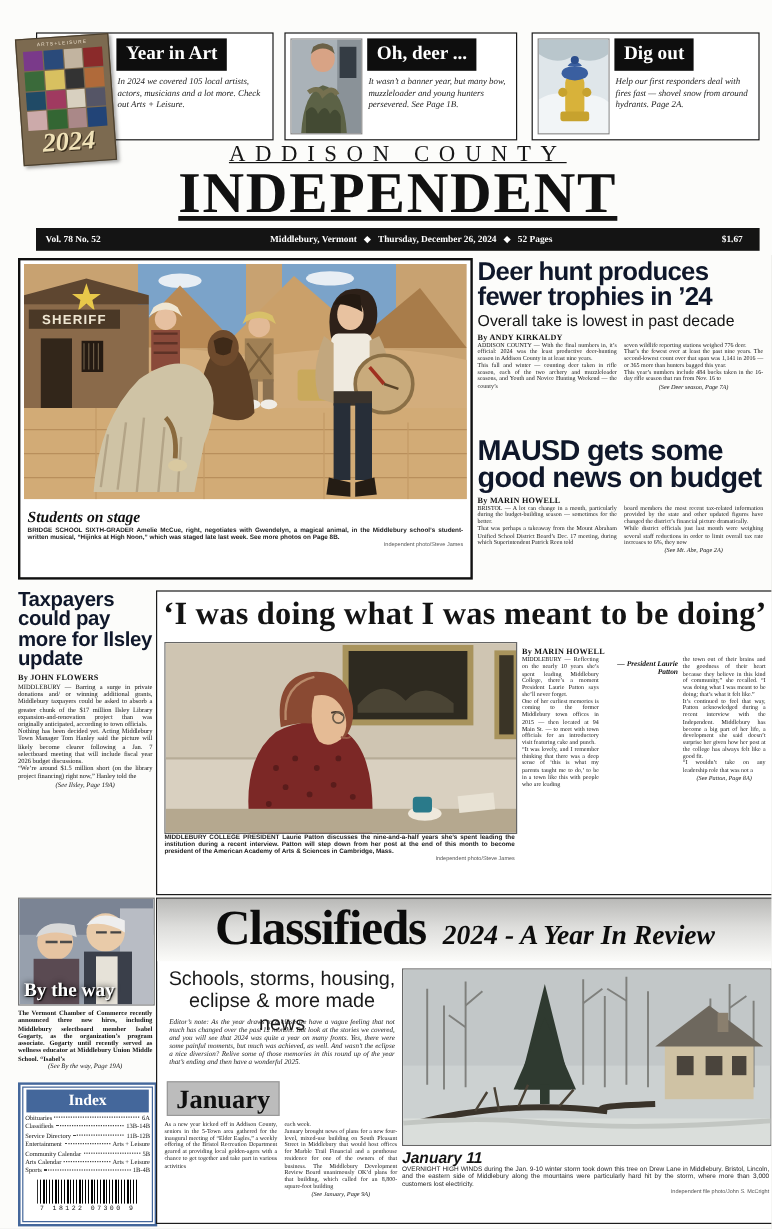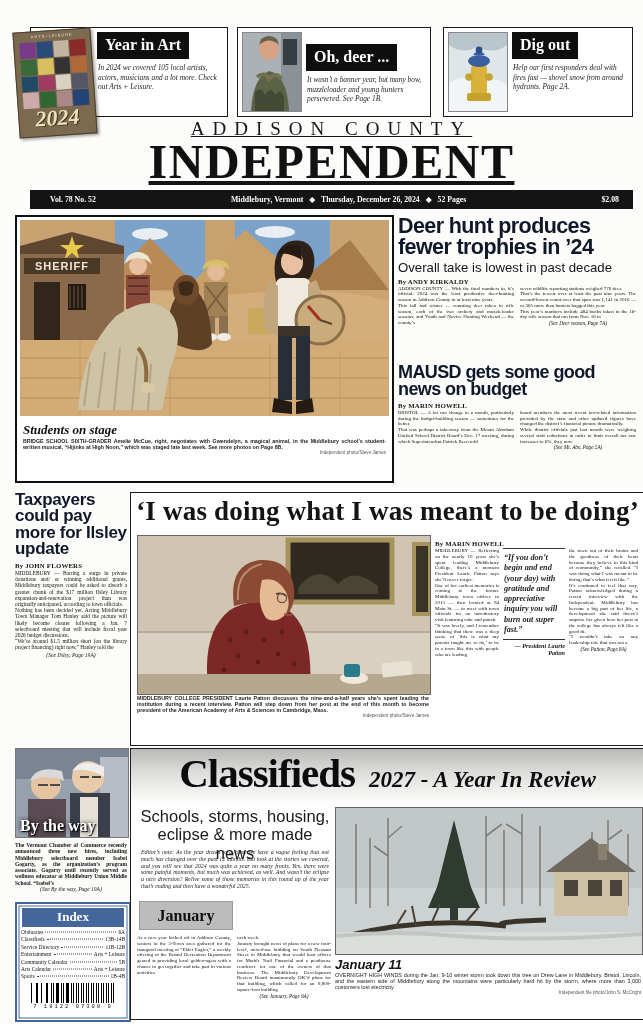--- a/index.html
+++ b/index.html
@@ -46,21 +46,21 @@
 
   
   .chronbox{border:1.5px solid #1c1c1c;background:#fff;}
   .chron-banner{background:linear-gradient(180deg,#b9b9b7 0%,#dddddb 45%,#fbfbf9 100%);
                 display:flex;align-items:baseline;justify-content:center;gap:14px;}
   .chron-word{font-size:41px;font-weight:900;letter-spacing:-1px;color:#0c0c0c;}
   .chron-sub{font-size:23px;font-weight:900;font-style:italic;color:#0c0c0c;}
   .chron-hl{font-size:16.5px;line-height:1.12;text-align:center;color:#1a1a1a;}
   .ednote{font-size:5.9px;line-height:6.8px;font-style:italic;text-align:justify;color:#1a1a1a;}
   .month-label{background:#bcbcbc;border:1px solid #999;display:flex;align-items:center;justify-content:center;
-               font-size:16px;font-weight:900;color:#101010;}
+               font-size:22px;font-weight:900;color:#101010;}
 
   
   .btw-title{font-size:16px;font-weight:900;color:#fff;text-shadow:1px 1px 1px #000,0 0 5px #000;}
   .btw-text{font-size:5.5px;line-height:6.3px;font-weight:700;color:#141414;}
   .indexbox{border:2px solid #44679b;box-shadow:inset 0 0 0 1.5px #fff, inset 0 0 0 2.5px #44679b;background:#fff;}
   .index-head{background:#44679b;color:#fff;font-size:13px;font-weight:700;text-align:center;padding:1px 0 2px;}
   .idx-row{display:flex;align-items:baseline;font-size:5.4px;line-height:7.4px;padding:0 4px;}
   .idx-lead{flex:1;border-bottom:1px dotted #444;margin:0 2px;transform:translateY(-1.5px);}
   .barcode{height:20px;background:repeating-linear-gradient(90deg,#000 0 1px,#fff 1px 2.5px,#000 2.5px 3px,
            #fff 3px 5px,#000 5px 6.5px,#fff 6.5px 7.5px,#000 7.5px 8px,#fff 8px 10px);}
@@ -94,21 +94,21 @@
         <div style="background:#d8d0c0;"></div>
         <div style="background:#556;"></div>
       <div style="background:#caa;"></div>
         <div style="background:#363;"></div>
         <div style="background:#a88;"></div>
         <div style="background:#247;"></div>
     </div>
     <div style="position:absolute;left:0;bottom:4px;width:100%;text-align:center;font-size:22px;font-weight:900;font-style:italic;color:#f0e2b8;text-shadow:1px 1px 0 #3a2f1e;">2024</div>
   </div>
 
-  <div class="abs teaser" style="left:237px;top:27px;width:192px;height:88px;align-items:center;">
+  <div class="abs teaser" style="left:237px;top:27px;width:192px;height:88px;">
     <svg class="teaser-photo" width="58" height="78" viewBox="0 0 58 78">
       <rect width="58" height="78" fill="#aab2b8"></rect>
         <rect x="38" y="0" width="20" height="78" fill="#8a9298"></rect>
       <rect x="40" y="6" width="14" height="26" fill="#343c44"></rect>
       <ellipse cx="26" cy="16" rx="10" ry="11" fill="#d8a385"></ellipse>
       <path d="M16 12 q10 -9 20 0 l-2 -6 q-8 -6 -16 0 z" fill="#6a6148"></path>
       <path d="M8 78 q2 -34 18 -40 q18 4 20 40 z" fill="#5c6246"></path>
       <path d="M12 60 q6 -8 10 2 q6 -10 10 0 q5 -8 9 2 l0 14 l-29 0 z" fill="#434a33"></path>
       <path d="M14 44 q8 -6 12 2 q8 -8 12 0" stroke="#75704f" stroke-width="4" fill="none"></path>
     </svg>
@@ -135,29 +135,29 @@
       <div style="padding:4px 4px 0 4px;"><span class="teaser-head">Dig out</span></div>
       <div class="teaser-text" style="padding-left:5px;">Help our first responders deal with fires fast — shovel snow from around hydrants. Page 2A.</div>
     </div>
   </div>
 
   <div class="abs" style="left:30px;top:118px;width:603px;text-align:center;text-decoration:underline;">
     <div class="kicker">ADDISON  COUNTY</div>
     <div class="bigtitle" style="margin-top:-6px;">INDEPENDENT</div>
   </div>
   <div class="abs datebar" style="left:30px;top:190px;width:603px;height:19px;">
-    <span style="padding-left:20px;">Vol. 78  No. 52</span>
+    <span style="padding-left:8px;">Vol. 78  No. 52</span>
     <span style="flex:1;text-align:center;">
       <span>Middlebury, Vermont</span>
       &nbsp;&nbsp;<span>◆</span>&nbsp;&nbsp;
       <span>Thursday, December 26, 2024</span>
       &nbsp;&nbsp;<span>◆</span>&nbsp;&nbsp;
       <span>52 Pages</span>
     </span>
-    <span style="padding-right:14px;">$2.08</span>
+    <span style="padding-right:14px;">$1.67</span>
   </div>
 
   <div class="abs photo-frame" style="left:15px;top:215px;width:369px;height:258px;">
     <svg width="369" height="196" viewBox="0 0 369 196">
       <rect width="369" height="196" fill="#c8a271"></rect>
       <rect x="95" y="0" width="90" height="70" fill="#7ba3c9"></rect>
       <rect x="215" y="0" width="95" height="62" fill="#7ba3c9"></rect>
       <ellipse cx="130" cy="14" rx="18" ry="6" fill="#e8eef4"></ellipse>
         <ellipse cx="255" cy="12" rx="20" ry="6" fill="#e8eef4"></ellipse>
       <path d="M80 70 L130 18 L180 70 Z" fill="#b98a55"></path>
@@ -240,21 +240,21 @@
       <div>
         <div class="bodytext just pre">seven wildlife reporting stations weighed 776 deer.
 That’s the fewest over at least the past nine years. The second-lowest count over that span was 1,141 in 2016 — or 365 more than hunters bagged this year.
 This year’s numbers include 484 bucks taken in the 16-day rifle season that ran from Nov. 16 to</div>
         <div class="jump">(See Deer season, Page 7A)</div>
       </div>
     </div>
   </div>
 
   <div class="abs" style="left:398px;top:364px;width:238px;">
-    <div class="hl-sans sans" style="font-size:18px;">MAUSD gets some good news on budget</div>
+    <div class="hl-sans sans" style="font-size:24px;">MAUSD gets some good news on budget</div>
     <div class="byline" style="margin-top:3px;">By MARIN HOWELL</div>
     <div class="cols2" style="margin-top:1px;">
       <div class="bodytext just pre">BRISTOL — A lot can change in a month, particularly during the budget-building season — sometimes for the better.
 That was perhaps a takeaway from the Mount Abraham Unified School District Board’s Dec. 17 meeting, during which Superintendent Patrick Reen told</div>
       <div>
         <div class="bodytext just pre">board members the most recent tax-related information provided by the state and other updated figures have changed the district’s financial picture dramatically.
 While district officials just last month were weighing several staff reductions in order to limit overall tax rate increases to 6%, they now</div>
         <div class="jump">(See Mt. Abe, Page 2A)</div>
       </div>
     </div>
@@ -313,21 +313,20 @@
       <div class="credit sans">Independent photo/Steve James</div>
     </div>
 
     <div class="abs" style="left:304px;top:44px;width:203px;">
       <div class="byline" style="margin-top:3px;">By MARIN HOWELL</div>
       <div style="display:flex;gap:4px;margin-top:1px;">
         <div class="bodytext just pre" style="width:64px;">MIDDLEBURY — Reflecting on the nearly 10 years she’s spent leading Middlebury College, there’s a moment President Laurie Patton says she’ll never forget.
 One of her earliest memories is coming to the former Middlebury town offices in 2015 — then located at 94 Main St. — to meet with town officials for an introductory visit featuring cake and punch.
 “It was lovely, and I remember thinking that there was a deep sense of ‘this is what my parents taught me to do,’ to be in a town like this with people who are leading</div>
         <div style="width:62px;">
-          <div class="pullquote">“If you don’t begin and end (your day) with gratitude and appreciative inquiry you will burn out super fast.”</div>
           <div class="pq-attr">— President Laurie Patton</div>
         </div>
         <div style="width:69px;">
           <div class="bodytext just pre">the town out of their brains and the goodness of their heart because they believe in this kind of community,” she recalled. “I was doing what I was meant to be doing; that’s what it felt like.”
 It’s continued to feel that way, Patton acknowledged during a recent interview with the Independent. Middlebury has become a big part of her life, a development she said doesn’t surprise her given how her post at the college has always felt like a good fit.
 “I wouldn’t take on any leadership role that was not a</div>
           <div class="jump">(See Patton, Page 8A)</div>
         </div>
       </div>
     </div>
@@ -394,21 +393,21 @@
           <span>1B-4B</span>
         </div>
     </div>
     <div class="barcode" style="margin:2px 14px 0;"></div>
     <div class="barcode-num">7 18122 07300 9</div>
   </div>
 
   <div class="abs chronbox" style="left:130px;top:748px;width:513px;height:270px;">
     <div class="chron-banner" style="height:52px;">
       <span class="chron-word">Classifieds</span>
-      <span class="chron-sub">2027 - A Year In Review</span>
+      <span class="chron-sub">2024 - A Year In Review</span>
     </div>
 
     <div class="abs sans chron-hl" style="left:8px;top:58px;width:192px;">Schools, storms, housing, eclipse &amp; more made news</div>
     <div class="abs ednote" style="left:10px;top:100px;width:188px;">Editor’s note: As the year draws to a close we have a vague feeling that not much has changed over the past 12 months. But look at the stories we covered, and you will see that 2024 was quite a year on many fronts. Yes, there were some painful moments, but much was achieved, as well. And wasn’t the eclipse a nice diversion? Relive some of those memories in this round up of the year that’s ending and then have a wonderful 2025.</div>
 
     <div class="abs month-label" style="left:8px;top:152px;width:92px;height:27px;">January</div>
 
     <div class="abs" style="left:6px;top:186px;width:194px;">
       <div style="display:flex;gap:6px;">
         <div class="bodytext just pre" style="flex:1;">As a new year kicked off in Addison County, seniors in the 5-Town area gathered for the inaugural meeting of “Elder Eagles,” a weekly offering of the Bristol Recreation Department geared at providing local golden-agers with a chance to get together and take part in various activities</div>

